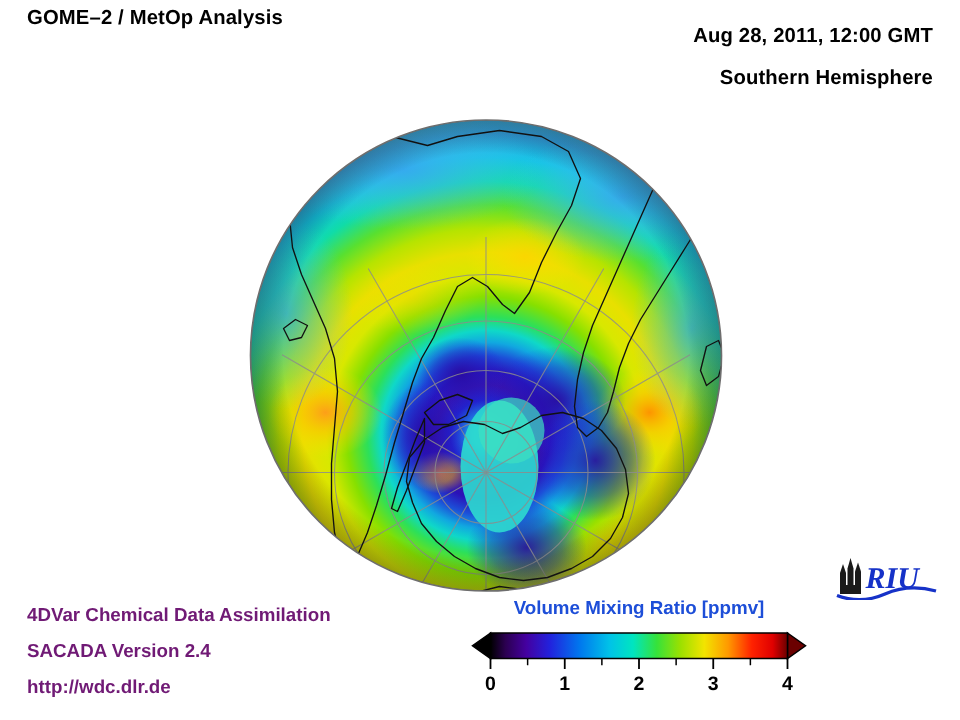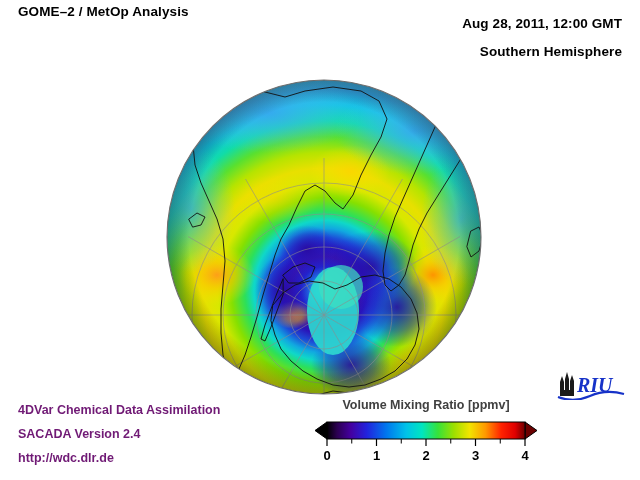--- a/index.html
+++ b/index.html
@@ -61,21 +61,21 @@
     width: 240px;
     height: 76px;
   }
   #cb-title {
     position: absolute;
     left: 0; top: 0;
     width: 240px;
     text-align: center;
     font-weight: bold;
     font-size: 12.5px;
-    color: #404040;
+    color: #1d4ed8;
     white-space: nowrap;
   }
   #cb-svg { position: absolute; left: 0; top: 20px; }
   .cb-tick-label {
     position: absolute;
     font-weight: bold;
     font-size: 13px;
     color: #000;
     transform: translateX(-50%);
     top: 50px;

